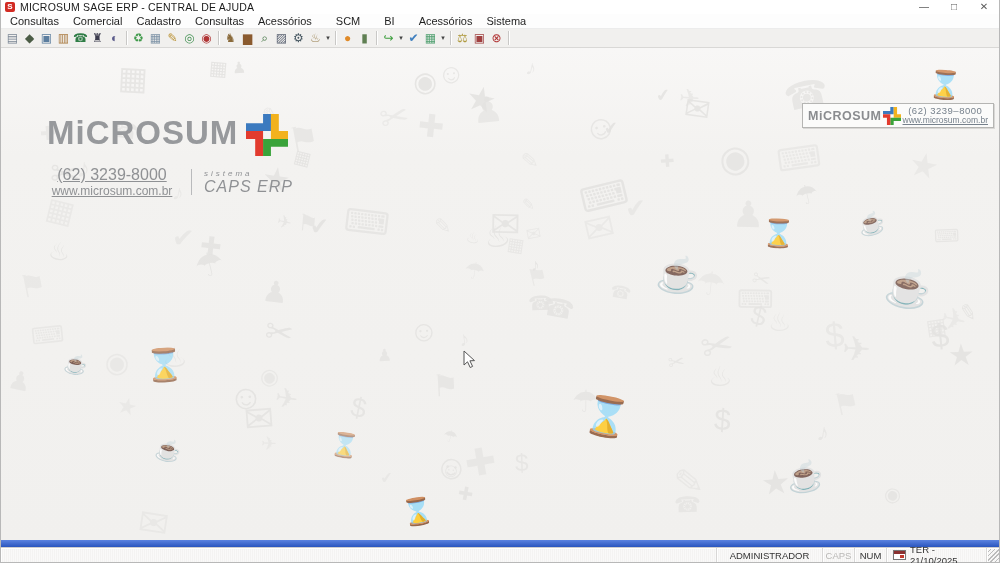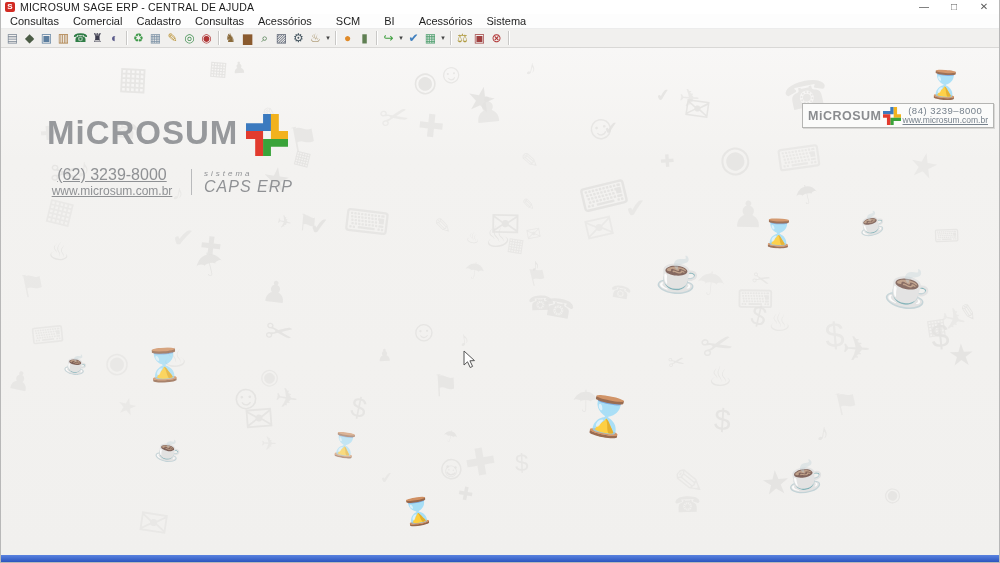--- a/index.html
+++ b/index.html
@@ -309,25 +309,36 @@
       <span class="badge-brand">MiCROSUM</span>
       <svg width="18" height="20" viewBox="0 0 64 64" style="margin-left:2px;">
         <g>
           <path d="M26,0 H38 V26 H0 V14 H26 Z" fill="#3b7abf"></path>
           <path d="M26,0 H38 V26 H0 V14 H26 Z" transform="rotate(90 32 32)" fill="#f2b21d"></path>
           <path d="M26,0 H38 V26 H0 V14 H26 Z" transform="rotate(180 32 32)" fill="#3aa33a"></path>
           <path d="M26,0 H38 V26 H0 V14 H26 Z" transform="rotate(270 32 32)" fill="#e23b2e"></path>
         </g>
       </svg>
       <div class="badge-right">
-        <div class="badge-phone">(84) 3239–8000</div>
+        <div class="badge-phone">(62) 3239–8000</div>
         <div class="badge-site">www.microsum.com.br</div>
       </div>
     </div>
 
     <svg class="cursor" width="13" height="19" viewBox="0 0 13 19">
       <path d="M1,1 L1,15 L4.5,11.8 L7.2,17.5 L9.6,16.4 L6.9,10.8 L11.5,10.6 Z" fill="#ffffff" stroke="#555" stroke-width="1"></path>
     </svg>
   </div>
 
   <div class="bluebar"></div>
 
+  <div class="statusbar">
+    <div class="sb-panel sb-main"></div>
+    <div class="sb-panel sb-user">ADMINISTRADOR</div>
+    <div class="sb-panel sb-caps">CAPS</div>
+    <div class="sb-panel sb-num">NUM</div>
+    <div class="sb-panel sb-date">
+      <span class="cal-icon"></span>
+      <span>TER - 21/10/2025</span>
+    </div>
+    <div class="sb-panel sb-grip"></div>
+  </div>
 </div>
 
 </body></html>

